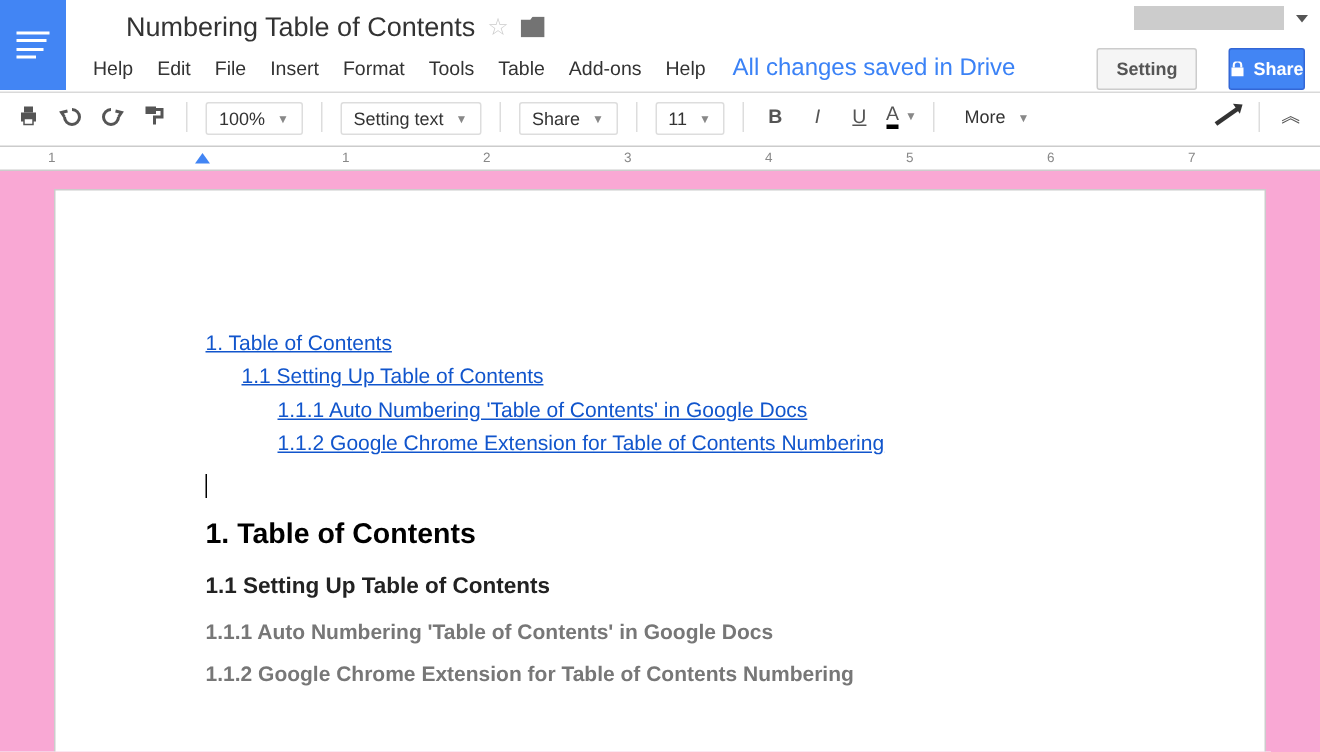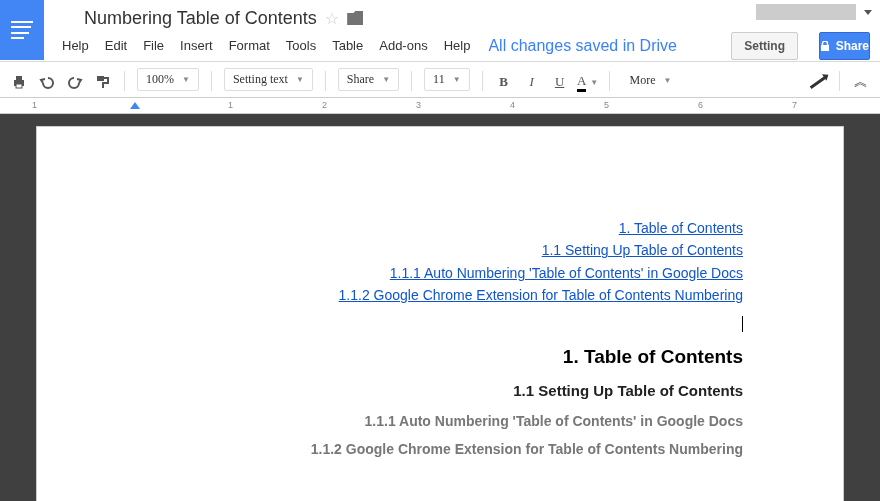--- a/index.html
+++ b/index.html
@@ -19,29 +19,29 @@
 .right-header { position: absolute; right: 8px; top: 4px; display: flex; align-items: center; gap: 8px; }
 .user-block { width: 100px; height: 16px; background: #ccc; }
 .down-caret { width: 0; height: 0; border-left: 4px solid transparent; border-right: 4px solid transparent; border-top: 5px solid #555; }
 .btn-comments { background: #f5f5f5; border: 1px solid #ccc; border-radius: 2px; padding: 6px 12px; font-size: 12px; font-weight: bold; color: #555; cursor: pointer; }
 .btn-share { background: #4285f4; color: #fff; border: 1px solid #3367d6; border-radius: 2px; padding: 6px 0; font-size: 12px; font-weight: bold; display: flex; align-items: center; gap: 6px; cursor: pointer; position: absolute; right: 10px; top: 32px; }
 .lock { width: 10px; height: 10px; display: inline-block; }
 .comments-abs { position: absolute; right: 82px; top: 32px; }
 .menu-row { display: flex; gap: 4px; margin-left: 56px; padding: 6px 0; align-items: center; }
 .menu-item { font-size: 13px; color: #333; padding: 2px 6px; cursor: pointer; }
 .save-status { font-size: 16px; color: #3b82f6; margin-left: 8px; }
-.toolbar { background: #fff; display: flex; align-items: flex-end; padding: 6px 10px; gap: 10px; border-bottom: 1px solid #ccc; height: 36px; font-family: Liberation Serif, serif; }
+.toolbar { background: #fff; display: flex; align-items: flex-start; padding: 6px 10px; gap: 10px; border-bottom: 1px solid #ccc; height: 36px; }
 .t-icon { width: 18px; height: 18px; display: flex; align-items: center; justify-content: center; cursor: pointer; color: #555; }
 .t-sep { width: 1px; height: 20px; background: #ddd; margin: 0 2px; }
 .t-group { display: flex; align-items: center; gap: 4px; border: 1px solid #ddd; border-radius: 2px; padding: 3px 8px; cursor: pointer; font-size: 12px; color: #333; }
 .caret { font-size: 8px; color: #888; margin-left: 4px; }
 .ruler { height: 16px; background: #fff; position: relative; border-bottom: 1px solid #ccc; font-size: 9px; color: #888; }
 .ruler .num { position: absolute; top: 2px; }
 .ruler .ind { position: absolute; top: 4px; width: 0; height: 0; border-left: 5px solid transparent; border-right: 5px solid transparent; border-bottom: 7px solid #4285f4; }
-.canvas { background: #404040; padding: 12px 36px 0 36px; height: 388px; overflow: hidden; text-align: right; }
+.canvas { background: #f9a8d4; padding: 12px 36px 0 36px; height: 388px; overflow: hidden; }
 .page { background: #fff; border: 1px solid #ccc; min-height: 500px; padding: 90px 100px 40px 100px; }
 .toc-link { color: #1155cc; text-decoration: underline; font-size: 14px; line-height: 1.6; cursor: pointer; display: inline-block; }
 .toc1 { margin-left: 0; }
 .toc2 { margin-left: 24px; }
 .toc3 { margin-left: 48px; }
 .cursor-line { margin: 8px 0; font-size: 14px; }
 .cursor-blink { display: inline-block; width: 1px; height: 16px; background: #000; vertical-align: middle; }
 h1.doc-h1 { font-size: 19px; font-weight: bold; color: #000; margin-top: 14px; margin-bottom: 14px; font-family: 'Trebuchet MS', Arial, sans-serif; }
 h2.doc-h2 { font-size: 15px; font-weight: bold; color: #222; margin-bottom: 14px; font-family: 'Trebuchet MS', Arial, sans-serif; }
 h3.doc-h3 { font-size: 14px; font-weight: bold; color: #777; margin-bottom: 12px; font-family: 'Trebuchet MS', Arial, sans-serif; }

